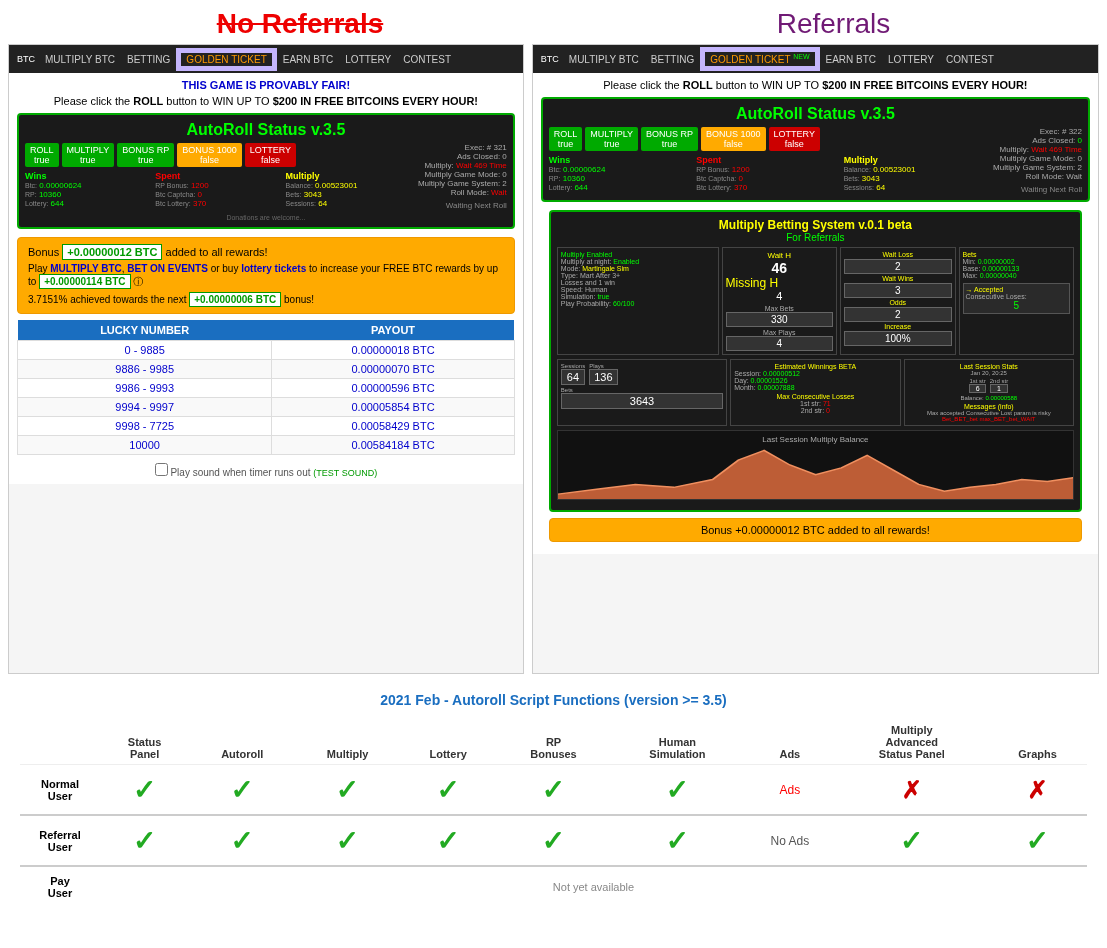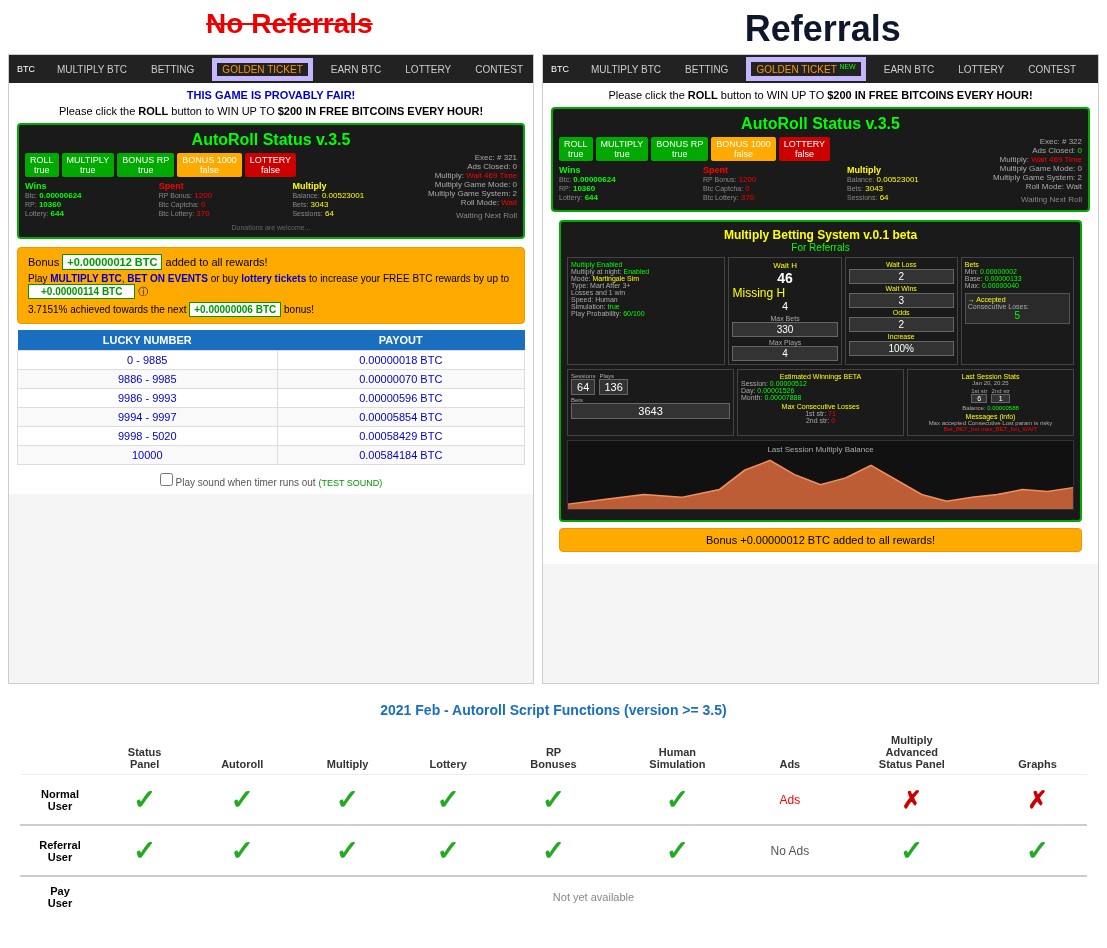--- a/index.html
+++ b/index.html
@@ -18,23 +18,23 @@
       justify-content: space-around;
       padding: 8px 20px 4px;
     }
     .heading-no-ref {
       color: #e00;
       font-size: 28px;
       font-weight: bold;
       text-decoration: line-through;
     }
     .heading-ref {
-      color: #0f172a;
-      font-size: 36px;
-      font-weight: bold;
+      color: #701a75;
+      font-size: 28px;
+      font-weight: normal;
     }
 
     
     .screenshots-row {
       display: flex;
       gap: 8px;
       padding: 0 8px 8px;
     }
 
     
@@ -45,21 +45,21 @@
       min-height: 630px;
     }
 
     
     .nav-bar {
       background: #222;
       display: flex;
       align-items: center;
       padding: 0 4px;
       height: 28px;
-      gap: 12px;
+      gap: 0;
     }
     .nav-item {
       color: #ccc;
       font-size: 10px;
       padding: 2px 6px;
       cursor: pointer;
       white-space: nowrap;
     }
     .nav-item.golden {
       color: #f90;
@@ -125,21 +125,21 @@
     }
     .btn-red-false {
       background: #c00;
       color: #fff;
       font-size: 9px;
       padding: 2px 5px;
       border-radius: 2px;
       border: none;
     }
     .stat-col { flex: 1; }
-    .stat-green { color: #0f0; font-weight: bold; }
+    .stat-green { color: #0f0; }
     .stat-red { color: #f00; }
     .stat-yellow { color: #ff0; }
     .stat-label { color: #888; font-size: 7px; }
 
     
     .exec-panel {
       color: #aaa;
       font-size: 8px;
       text-align: right;
     }
@@ -160,21 +160,21 @@
       padding: 1px 4px;
       font-weight: bold;
       font-size: 11px;
       display: inline-block;
     }
     .bonus-links { color: #00c; font-weight: bold; }
     .bonus-btc-box {
       background: #fff;
       color: #090;
       border: 1px solid #090;
-      padding: 1px 12px;
+      padding: 1px 4px;
       font-weight: bold;
       display: inline-block;
     }
     .progress-green {
       background: #fff;
       color: #090;
       border: 1px solid #090;
       padding: 1px 4px;
       font-weight: bold;
       display: inline-block;
@@ -426,21 +426,21 @@
             </tr>
             <tr>
               <td>9986 - 9993</td>
               <td>0.00000596 BTC</td>
             </tr>
             <tr>
               <td>9994 - 9997</td>
               <td>0.00005854 BTC</td>
             </tr>
             <tr>
-              <td>9998 - 5020</td>
+              <td>9998 - 7725</td>
               <td>0.00058429 BTC</td>
             </tr>
             <tr>
               <td>10000</td>
               <td>0.00584184 BTC</td>
             </tr>
           </tbody>
       </table>
 
       <div class="sound-row">

